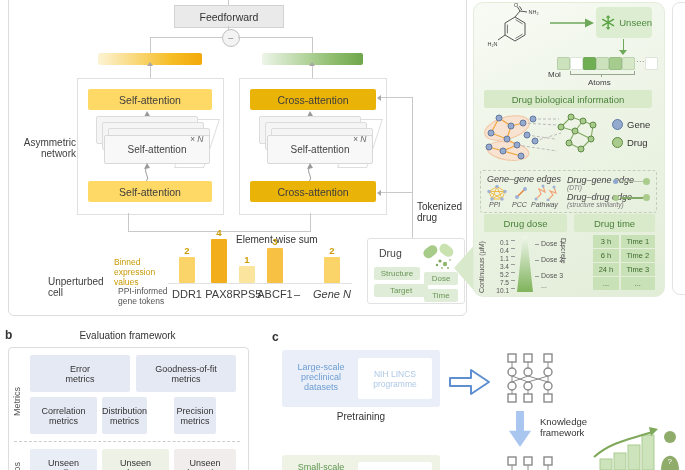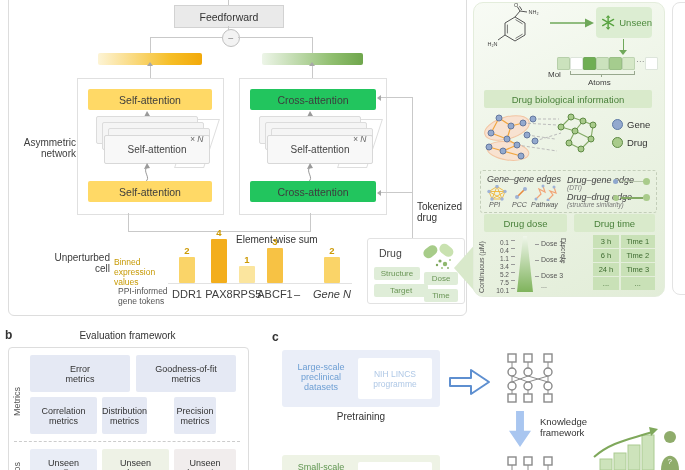--- a/index.html
+++ b/index.html
@@ -4,21 +4,21 @@
 <style>
   html,body{margin:0;padding:0;background:#fff;}
   .page{position:relative;width:685px;height:470px;overflow:hidden;background:#fff;
         font-family:"Liberation Sans","DejaVu Sans",sans-serif;color:#333;font-size:10px;}
   .ab{position:absolute;}
   .pre{white-space:pre-line;}
   .card{background:#fff;border:1px solid #ddd;border-radius:6px;}
   .line{background:#c9c9c9;}
   .cc{display:flex;align-items:center;justify-content:center;text-align:center;}
   .att-y{background:#FFD966;border-radius:2px;font-size:10.5px;color:#3d3d3d;}
-  .att-g{background:#22c55e;border-radius:2px;font-size:10.5px;color:#3d3d3d;}
+  .att-g{background:#eab308;border-radius:2px;font-size:10.5px;color:#3d3d3d;}
   .sheet{background:#F5F5F5;border:1px solid #DCDCDC;border-radius:2px;}
   .sheet-front{background:#F8F8F8;border:1px solid #D8D8D8;border-radius:2px;font-size:10px;color:#444;}
   .vtext{writing-mode:vertical-rl;transform:rotate(180deg);}
   .vtext-cw{writing-mode:vertical-rl;}
   .gp-header{background:#D9EACB;border-radius:2px;color:#49803A;font-size:9.5px;}
   .gband{background:#DFEDD8;border-radius:2px;color:#6B9657;font-size:8px;}
   .sq{width:11px;height:11px;border-radius:1.5px;border:1px solid rgba(120,150,110,0.25);}
   .tick-num{font-size:6.5px;color:#555;width:17px;text-align:right;display:inline-block;}
   .dose-lab{font-size:7px;color:#555;}
   .tcell{background:#C9E1B7;color:#3E6B30;font-size:7.5px;display:flex;align-items:center;justify-content:center;}
@@ -106,21 +106,21 @@
     <div class="ab cc att-g" style="left:10px;top:102px;width:126px;height:21px;">
         <span>Cross-attention</span>
       </div>
   </div>
 
   <div class="ab line" style="left:128px;top:213px;width:1px;height:18px;"></div>
   <div class="ab line" style="left:310px;top:213px;width:1px;height:18px;"></div>
   <div class="ab line" style="left:128px;top:231px;width:183px;height:1px;"></div>
   <div class="ab" style="left:236px;top:234px;font-size:10px;">Element-wise sum</div>
 
-  <div class="ab pre" style="left:48px;top:252px;width:62px;text-align:right;color:#3d3d3d;">Unperturbed
+  <div class="ab pre" style="left:48px;top:276px;width:62px;text-align:left;color:#3d3d3d;">Unperturbed
 cell</div>
   <div class="ab pre" style="left:114px;top:249px;font-size:8.5px;color:#C79A05;margin-top:8px;">Binned
 expression
 values</div>
   <div class="ab pre" style="left:118px;top:286px;font-size:8.5px;color:#555;">PPI-informed
 gene tokens</div>
   <div class="ab" style="left:168px;top:283px;width:184px;height:1px;background:#E2E2E2;"></div>
 
   <div class="ab" style="left:179px;top:227px;width:16px;height:56px;display:flex;flex-direction:column;justify-content:flex-end;align-items:center;">
       <span class="bar-num">2</span>

